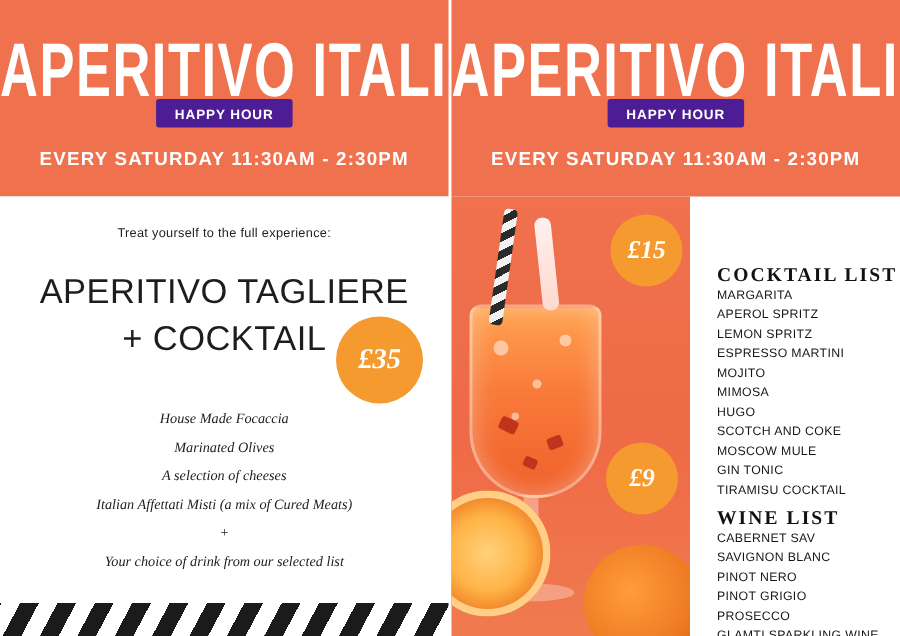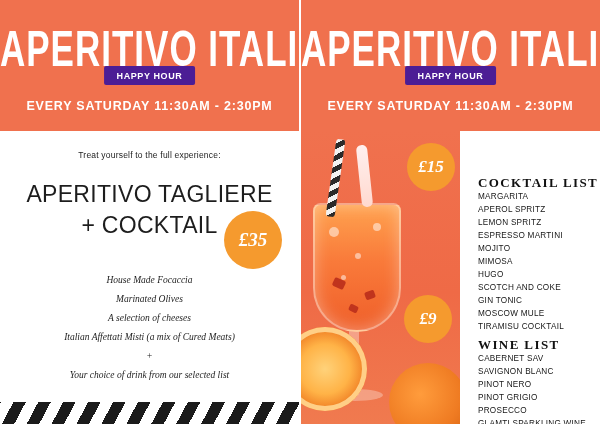--- a/index.html
+++ b/index.html
@@ -365,22 +365,22 @@
       <div class="list-head">COCKTAIL LIST</div>
       <div class="list-items">
         <div>MARGARITA</div>
         <div>APEROL SPRITZ</div>
         <div>LEMON SPRITZ</div>
         <div>ESPRESSO MARTINI</div>
         <div>MOJITO</div>
         <div>MIMOSA</div>
         <div>HUGO</div>
         <div>SCOTCH AND COKE</div>
+        <div>MOSCOW MULE</div>
         <div>GIN TONIC</div>
-        <div>MOSCOW MULE</div>
         <div>TIRAMISU COCKTAIL</div>
       </div>
     </div>
 
     <div class="wine-block">
       <div class="list-head">WINE  LIST</div>
       <div class="list-items">
         <div>CABERNET SAV</div>
         <div>SAVIGNON BLANC</div>
         <div>PINOT NERO</div>

